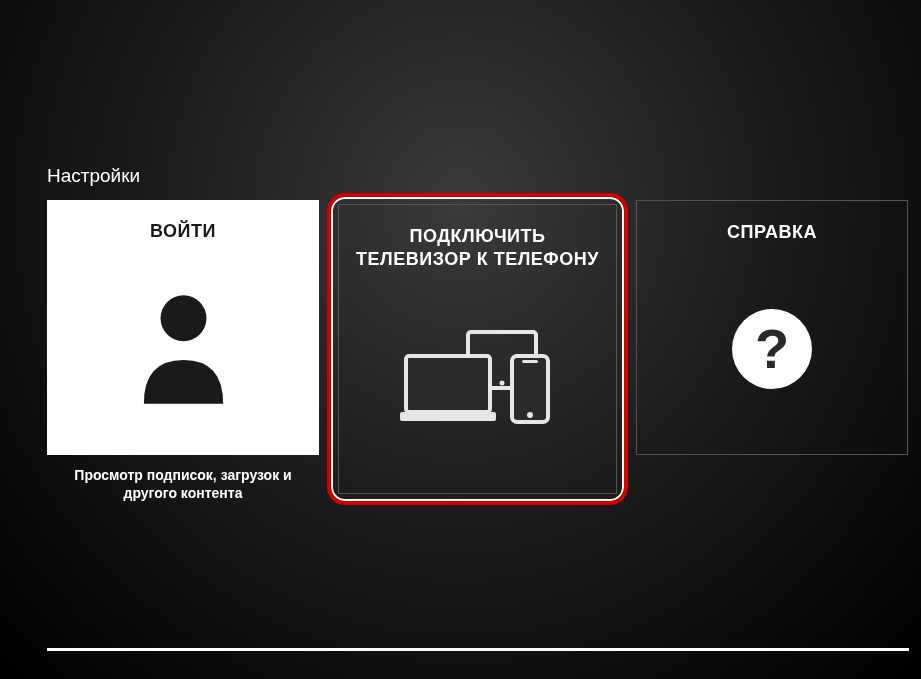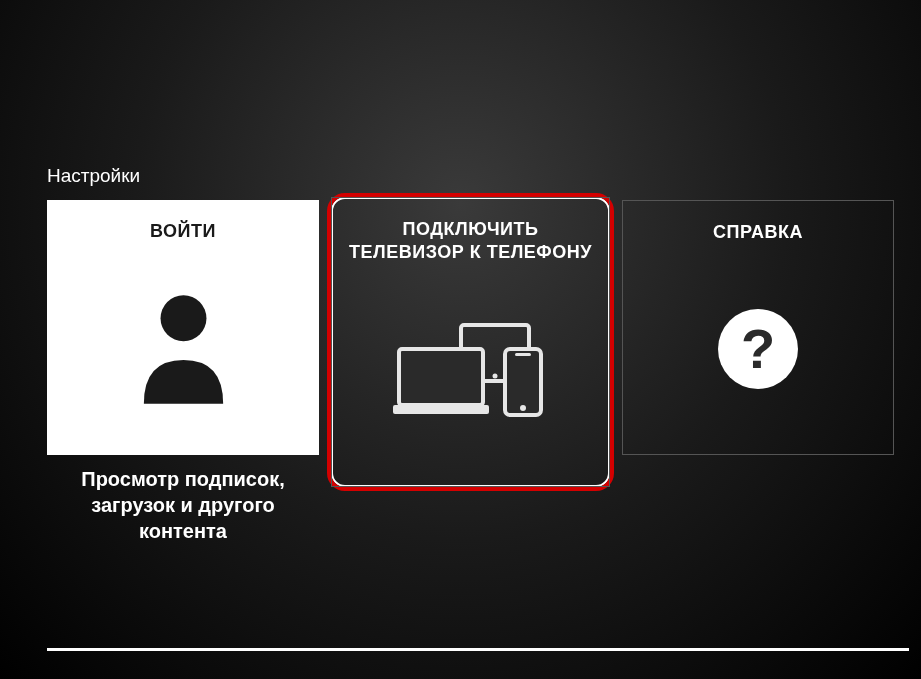--- a/index.html
+++ b/index.html
@@ -62,29 +62,30 @@
       align-items: center;
       justify-content: center;
       width: 100%;
     }
     .card-subtitle {
       position: absolute;
       top: 266px;
       left: 0;
       width: 272px;
       text-align: center;
-      font-size: 20px;
+      font-size: 14px;
       font-weight: bold;
       color: #ffffff;
       line-height: 1.3;
       padding: 0 20px;
     }
     
     .selected-wrapper {
       position: relative;
+      padding: 7px;
       margin: -7px;
       border: 4px solid #d40000;
       border-radius: 18px;
       box-shadow: inset 0 0 0 2px #ffffff;
     }
     .selected-wrapper .card {
       margin: 0;
     }
     .card-connect {
       height: 290px;

